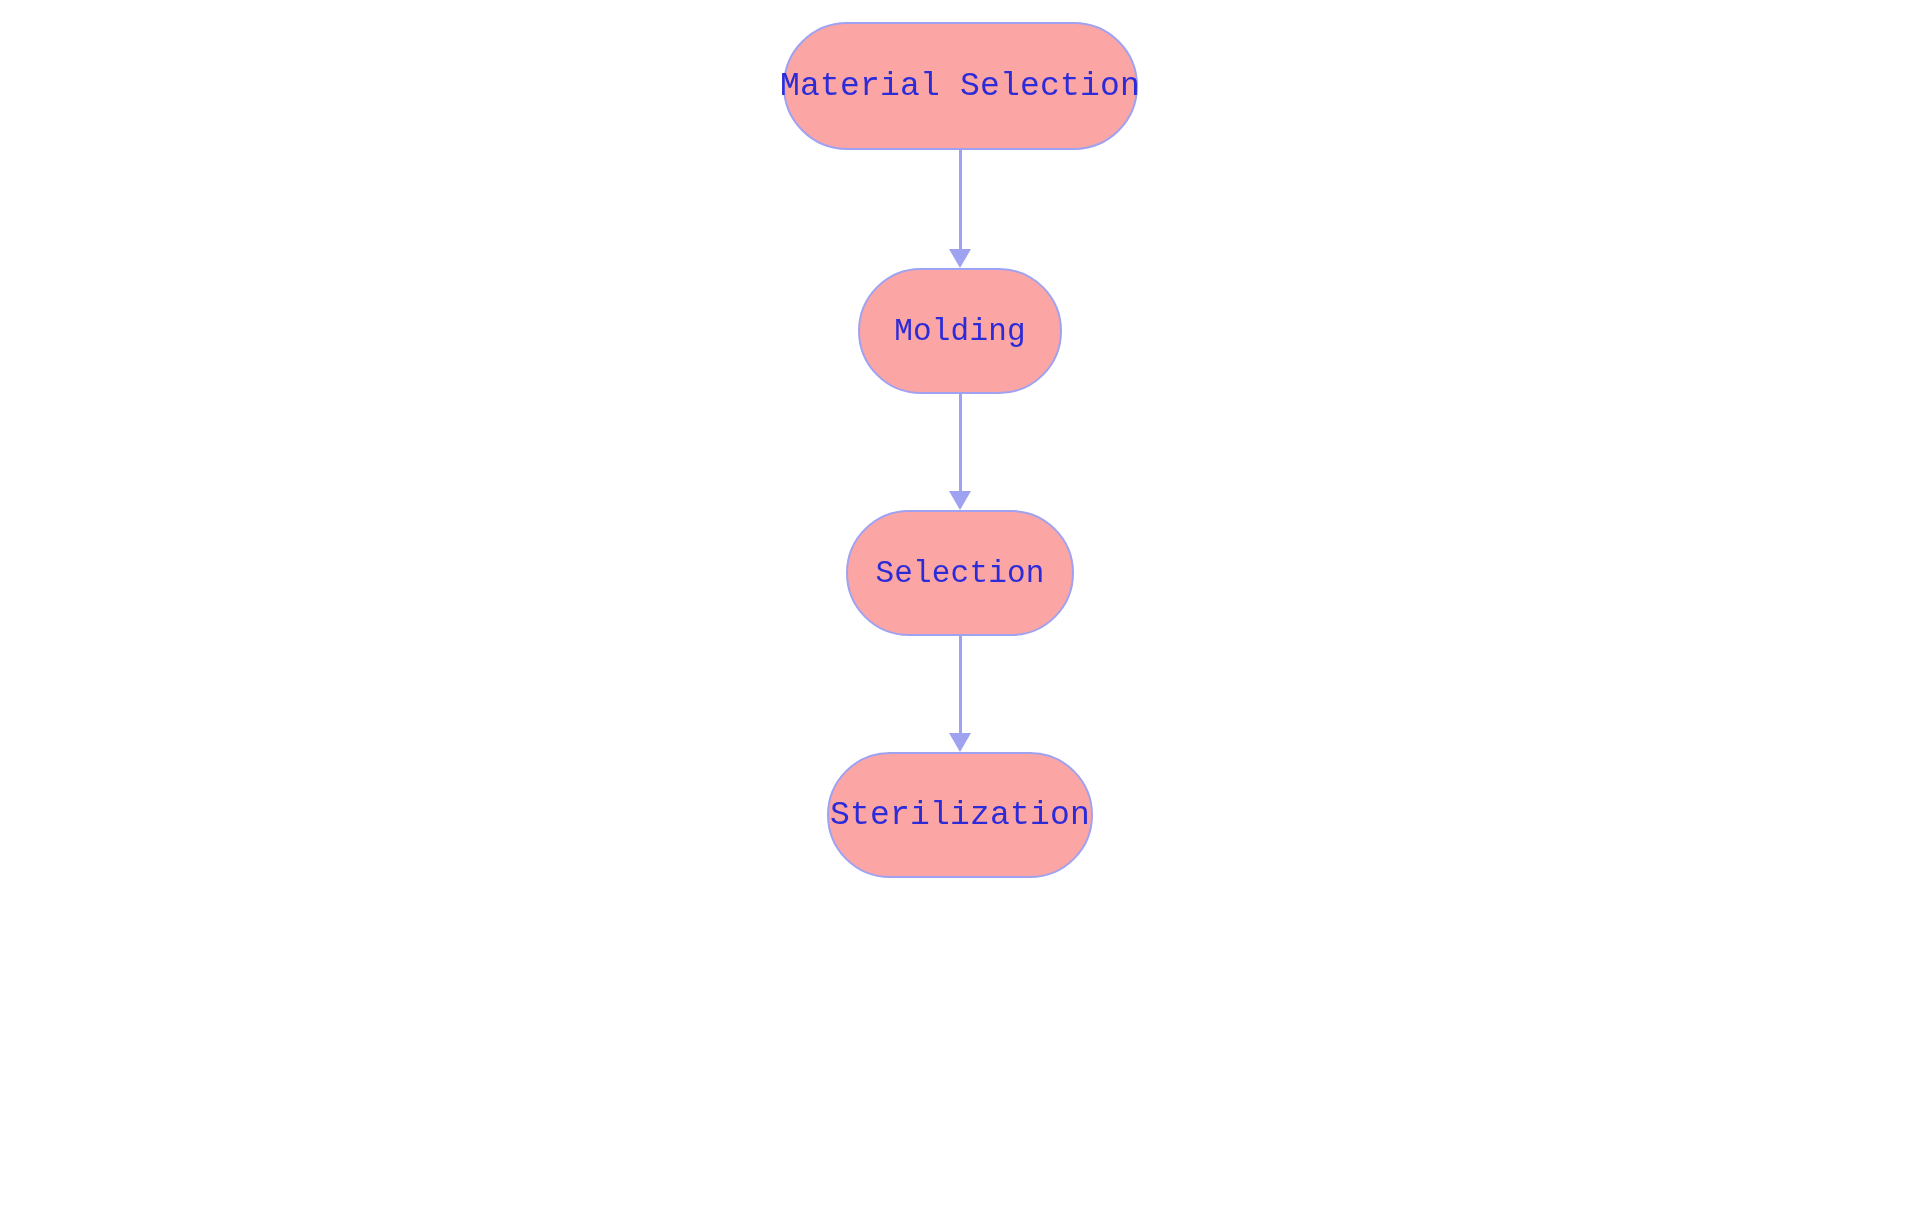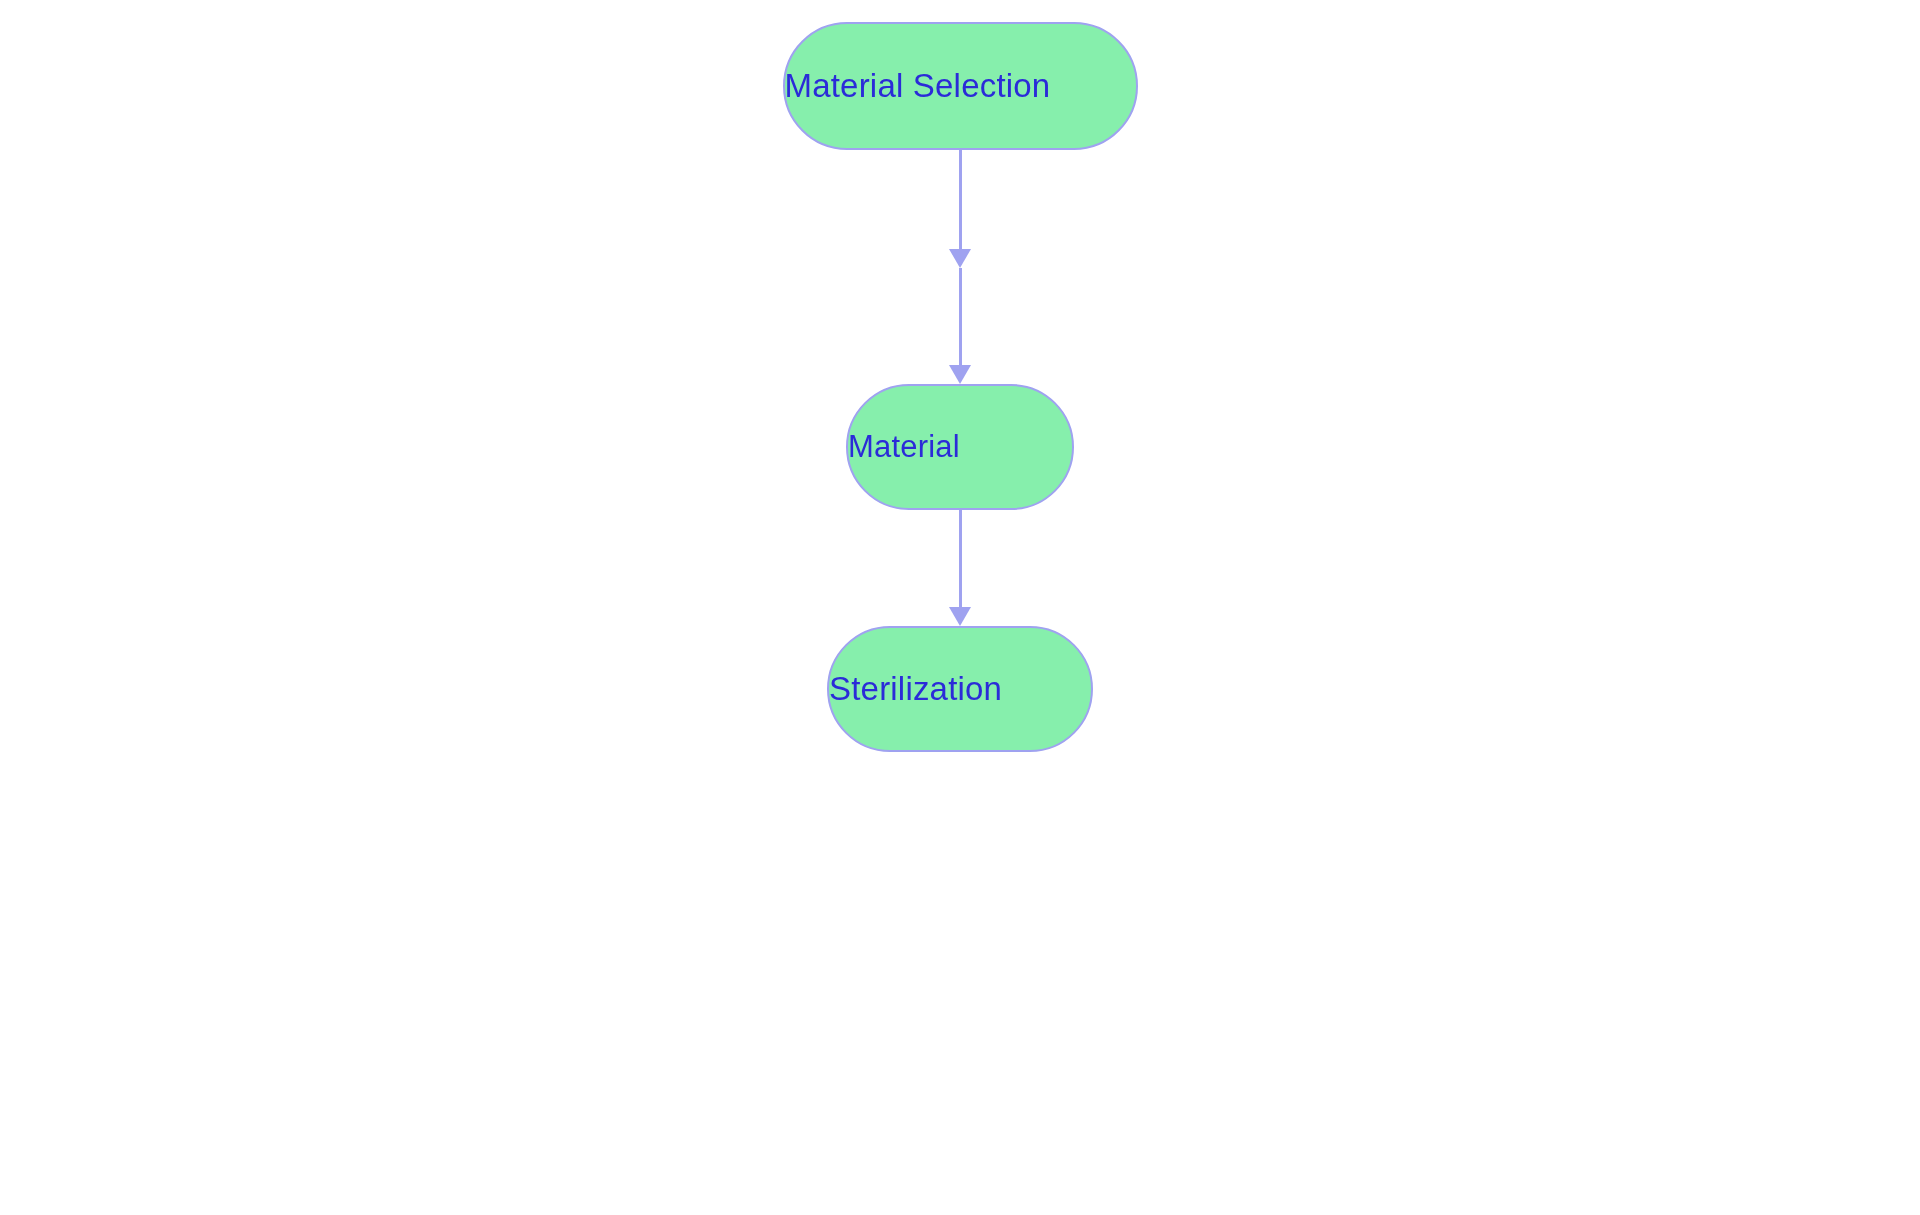--- a/index.html
+++ b/index.html
@@ -29,28 +29,28 @@
     left: 0;
     top: 0;
     width: 1920px;
     display: flex;
     flex-direction: column;
     align-items: center;
   }
 
   .node {
     box-sizing: border-box;
-    background: #86efac;
+    background: #fca5a5;
     border: 2px solid #9fa2f0;
     border-radius: 999px;
     display: flex;
     align-items: center;
-    justify-content: flex-start;
+    justify-content: center;
     color: #2b2bd8;
-    font-family: Liberation Sans, sans-serif;
+    font-family: Liberation Mono, monospace;
     font-weight: 400;
     letter-spacing: 0.2px;
     white-space: nowrap;
     user-select: none;
   }
 
   
   .node-0 { width: 355px; height: 128px; font-size: 33px; }
   .node-1 { width: 204px; height: 126px; font-size: 31px; }
   .node-2 { width: 228px; height: 126px; font-size: 31px; }
@@ -125,28 +125,31 @@
 
     <div class="node node-0">
       <span>Material Selection</span>
     </div>
 
     <div class="connector conn-0">
       <div class="conn-line"></div>
       <div class="conn-head"></div>
     </div>
 
+    <div class="node node-1">
+      <span>Molding</span>
+    </div>
 
     <div class="connector conn-1">
       <div class="conn-line"></div>
       <div class="conn-head"></div>
     </div>
 
     <div class="node node-2">
-      <span>Material</span>
+      <span>Selection</span>
     </div>
 
     <div class="connector conn-2">
       <div class="conn-line"></div>
       <div class="conn-head"></div>
     </div>
 
     <div class="node node-3">
       <span>Sterilization</span>
     </div>

